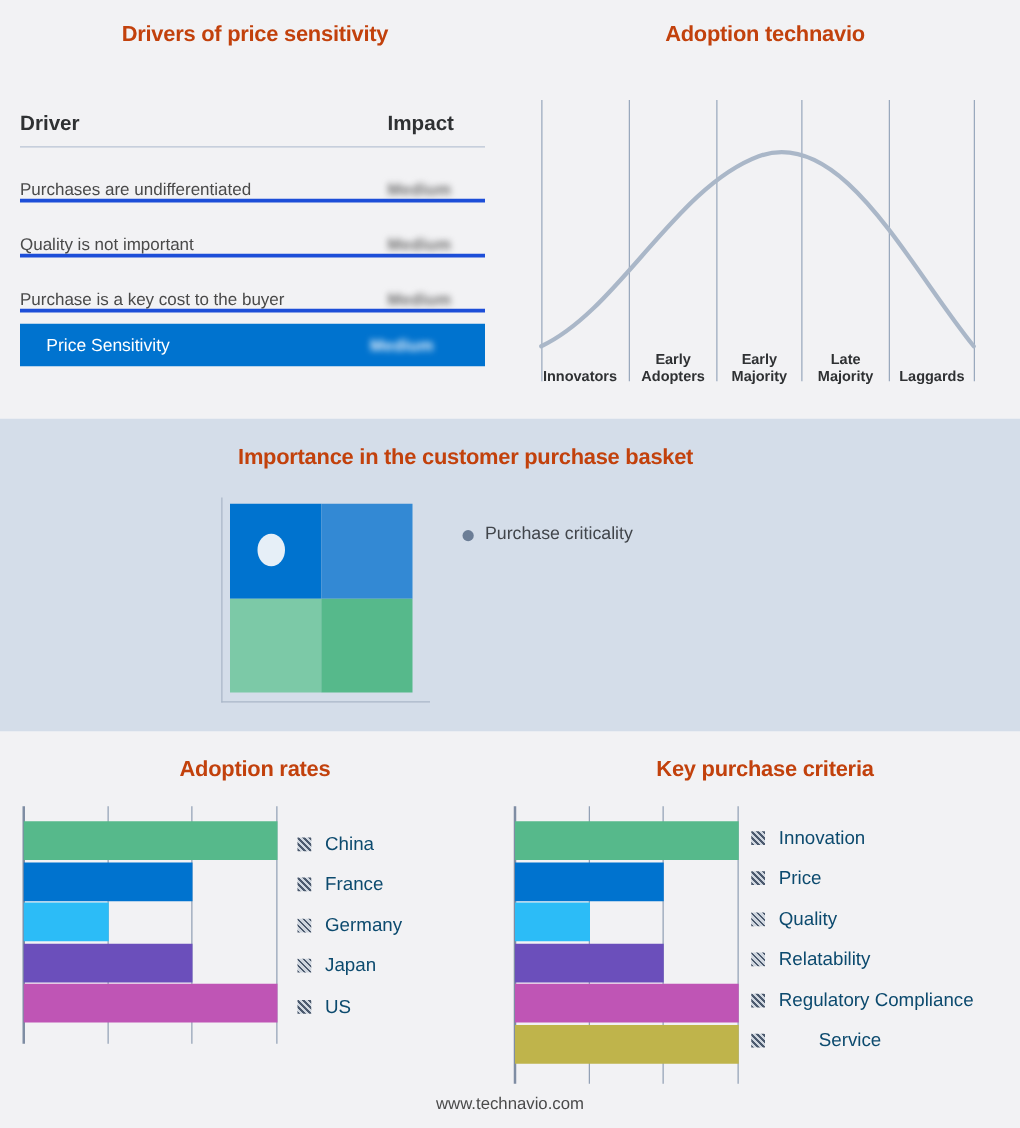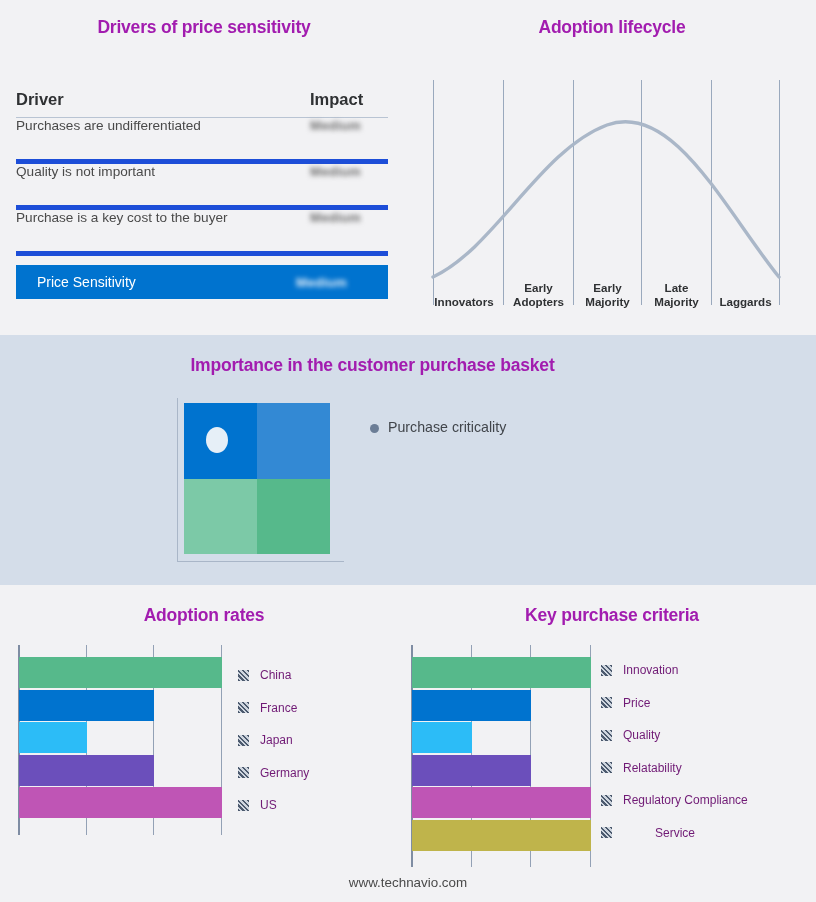--- a/index.html
+++ b/index.html
@@ -14,43 +14,43 @@
   .band-mid{
     position:absolute;left:0;top:335px;width:816px;height:250px;
     background:#d4dde9;
   }
   .panel{position:absolute;}
 
   
   .sec-title{
     position:absolute;
     font-weight:bold;
-    color:#a21caf;
+    color:#c2410c;
     text-align:center;
     font-size:17.5px;
     letter-spacing:-0.2px;
   }
 
   
   #drivers-panel{left:0;top:0;width:408px;height:335px;}
   #drivers-title{left:0;top:17px;width:408px;}
   .tbl{
     position:absolute;left:16px;top:90px;width:372px;
   }
   .tbl-head{
     display:flex;justify-content:space-between;align-items:flex-start;
     font-size:16.5px;font-weight:bold;color:#2f3133;
     padding:0 0 8px 0;
     border-bottom:1px solid #b9c4d3;
   }
   .tbl-row{
-    display:flex;justify-content:space-between;align-items:flex-start;
+    display:flex;justify-content:space-between;align-items:flex-end;
     font-size:13.6px;color:#4a4a4a;
     height:41px;
-    border-bottom:5px solid #1d4ed8;
+    border-bottom:3px solid #1d4ed8;
   }
   .tbl-row:last-of-type{border-bottom:none;}
   .blurred{
     filter:blur(2.6px);
     color:#6f6f6f;
     font-size:13.2px;
     font-weight:600;
     letter-spacing:0.2px;
     user-select:none;
   }
@@ -119,21 +119,21 @@
   .grid-line{position:absolute;width:1px;background:#93a1b5;}
   .axis-line{position:absolute;width:2px;background:#7f8da3;}
   .bar{position:absolute;height:31px;}
   .blegend{position:absolute;}
   .blegend-item{display:flex;align-items:center;height:32px;}
   .hatch-swatch{
     width:11px;height:11px;margin-right:11px;flex:0 0 auto;
     background:
       repeating-linear-gradient(45deg,#4c5a6e 0 1.6px,#cfd6df 1.6px 3.4px);
   }
-  .blegend-label{font-size:12px;color:#701a75;}
+  .blegend-label{font-size:15px;color:#0c4a6e;}
 
   #footer{
     position:absolute;left:0;top:875px;width:816px;text-align:center;
     font-size:13.4px;color:#4a4a4a;
   }
 </style>
 </head>
 <body>
 
 <div class="band-mid"></div>
@@ -160,21 +160,21 @@
     <span class="impact-col blurred">Medium</span>
   </div>
 
   <div class="tbl-total">
     <span>Price Sensitivity</span>
     <span class="impact-col blurred">Medium</span>
   </div>
 </div>
 
 <div class="panel" id="lifecycle-panel"></div>
-<div class="sec-title" id="lifecycle-title">Adoption lifecycle</div>
+<div class="sec-title" id="lifecycle-title">Adoption technavio</div>
 
 <div id="lifecycle-plot">
   <div class="vline" style="left:8px"></div>
   <div class="vline" style="left:78px"></div>
   <div class="vline" style="left:148px"></div>
   <div class="vline" style="left:216px"></div>
   <div class="vline" style="left:286px"></div>
   <div class="vline" style="left:354px"></div>
   <svg width="370" height="225" style="position:absolute;left:0;top:0;">
     <path d="M 8 197 C 70 168, 115 70, 182 45 C 248 21, 300 130, 354 197" fill="none" stroke="#aab7c8" stroke-width="3.4" stroke-linecap="round"></path>
@@ -225,25 +225,25 @@
     <div class="blegend-item" style="height: 32.5px;">
       <span class="hatch-swatch"></span>
       <span class="blegend-label">China</span>
     </div>
     <div class="blegend-item" style="height: 32.5px;">
       <span class="hatch-swatch"></span>
       <span class="blegend-label">France</span>
     </div>
     <div class="blegend-item" style="height: 32.5px;">
       <span class="hatch-swatch"></span>
+      <span class="blegend-label">Germany</span>
+    </div>
+    <div class="blegend-item" style="height: 32.5px;">
+      <span class="hatch-swatch"></span>
       <span class="blegend-label">Japan</span>
-    </div>
-    <div class="blegend-item" style="height: 32.5px;">
-      <span class="hatch-swatch"></span>
-      <span class="blegend-label">Germany</span>
     </div>
     <div class="blegend-item" style="height: 32.5px;">
       <span class="hatch-swatch"></span>
       <span class="blegend-label">US</span>
     </div>
   </div>
 
 <div class="sec-title barchart-title" id="criteria-title">Key purchase criteria</div>
 
 <div class="bars" id="criteria-bars" style="left:411px;top:645px;width:180px;height:222px;">

